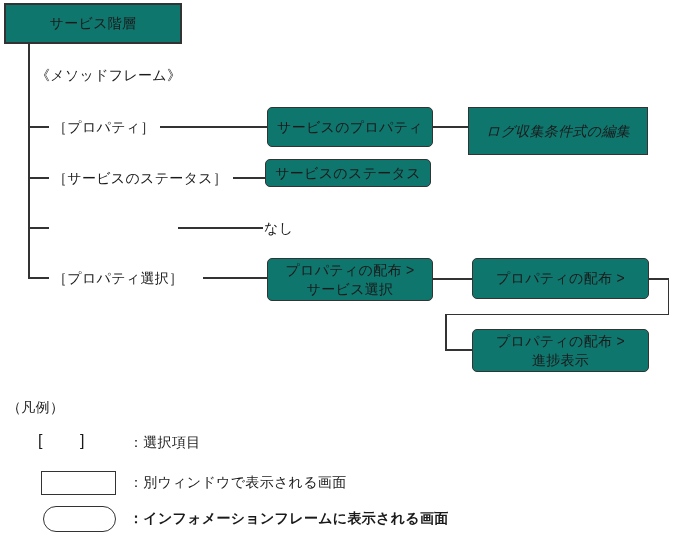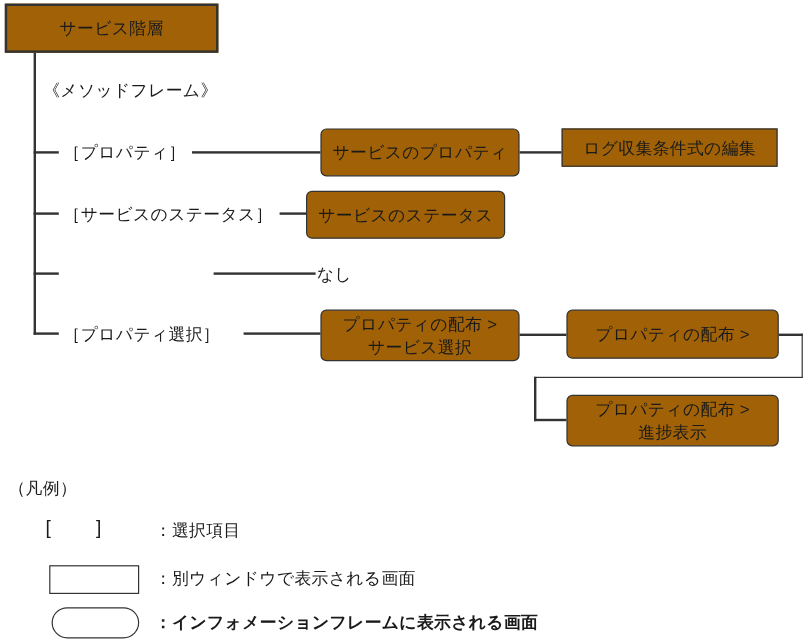--- a/index.html
+++ b/index.html
@@ -19,21 +19,21 @@
     line-height: 18px;
     white-space: nowrap;
     color: #1a1a1a;
     letter-spacing: 0.3px;
   }
   .hline { position: absolute; height: 1.5px; background: #333333; }
   .vline { position: absolute; width: 1.5px; background: #333333; }
   .nbox {
     position: absolute;
     border: 1.6px solid #333333;
-    background: #a16207;
+    background: #0f766e;
     display: flex;
     flex-direction: column;
     align-items: center;
     justify-content: center;
     text-align: center;
     font-size: 14px;
     line-height: 18.5px;
     letter-spacing: 0.3px;
     white-space: nowrap;
   }
@@ -59,28 +59,28 @@
 
   <div class="lbl" style="left:36px; top:66px;">《メソッドフレーム》</div>
 
   <div class="hline" style="left:28px; top:126.3px; width:21px;"></div>
   <div class="lbl" style="left:53px; top:118px;">［プロパティ］</div>
   <div class="hline" style="left:160px; top:126.3px; width:107px;"></div>
   <div class="nbox rounded" style="left:267px; top:107px; width:166px; height:40px;">
     <span>サービスのプロパティ</span>
   </div>
   <div class="hline" style="left:433px; top:126.3px; width:35px;"></div>
-  <div class="nbox" style="left:468px; top:107px; width:180px; height:32px;">
+  <div class="nbox" style="left:468px; top:107px; width:180px; height:48px;font-style:italic;">
     <span>ログ収集条件式の編集</span>
   </div>
 
   <div class="hline" style="left:28px; top:177.3px; width:21px;"></div>
   <div class="lbl" style="left:53px; top:169px;">［サービスのステータス］</div>
   <div class="hline" style="left:233px; top:177.3px; width:34px;"></div>
-  <div class="nbox rounded" style="left:255px; top:159px; width:166px; height:40px;">
+  <div class="nbox rounded" style="left:265px; top:159px; width:166px; height:28px;">
     <span>サービスのステータス</span>
   </div>
 
   <div class="hline" style="left:28px; top:227.3px; width:21px;"></div>
   <div class="hline" style="left:178px; top:227.3px; width:85px;"></div>
   <div class="lbl" style="left:264px; top:219px;">なし</div>
 
   <div class="hline" style="left:28px; top:277.3px; width:21px;"></div>
   <div class="lbl" style="left:53px; top:269px;">［プロパティ選択］</div>
   <div class="hline" style="left:203px; top:277.3px; width:64px;"></div>

